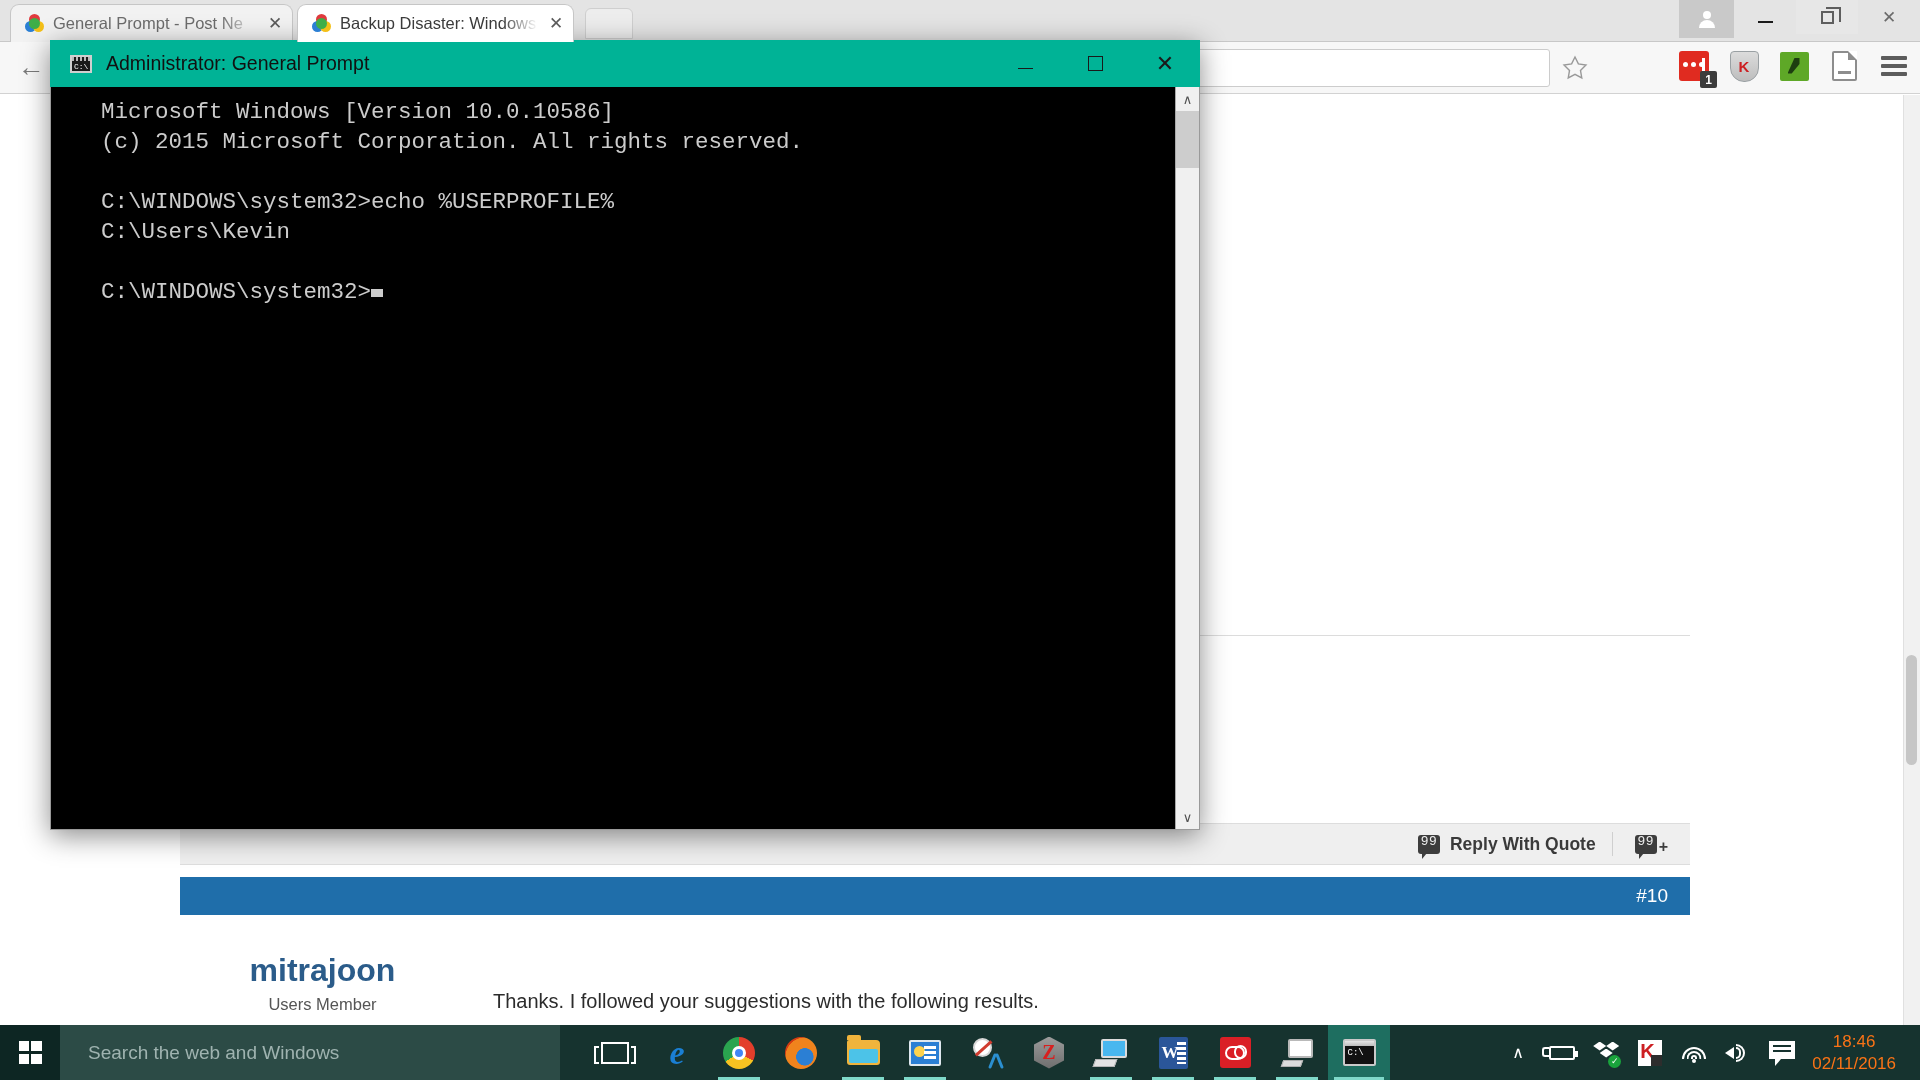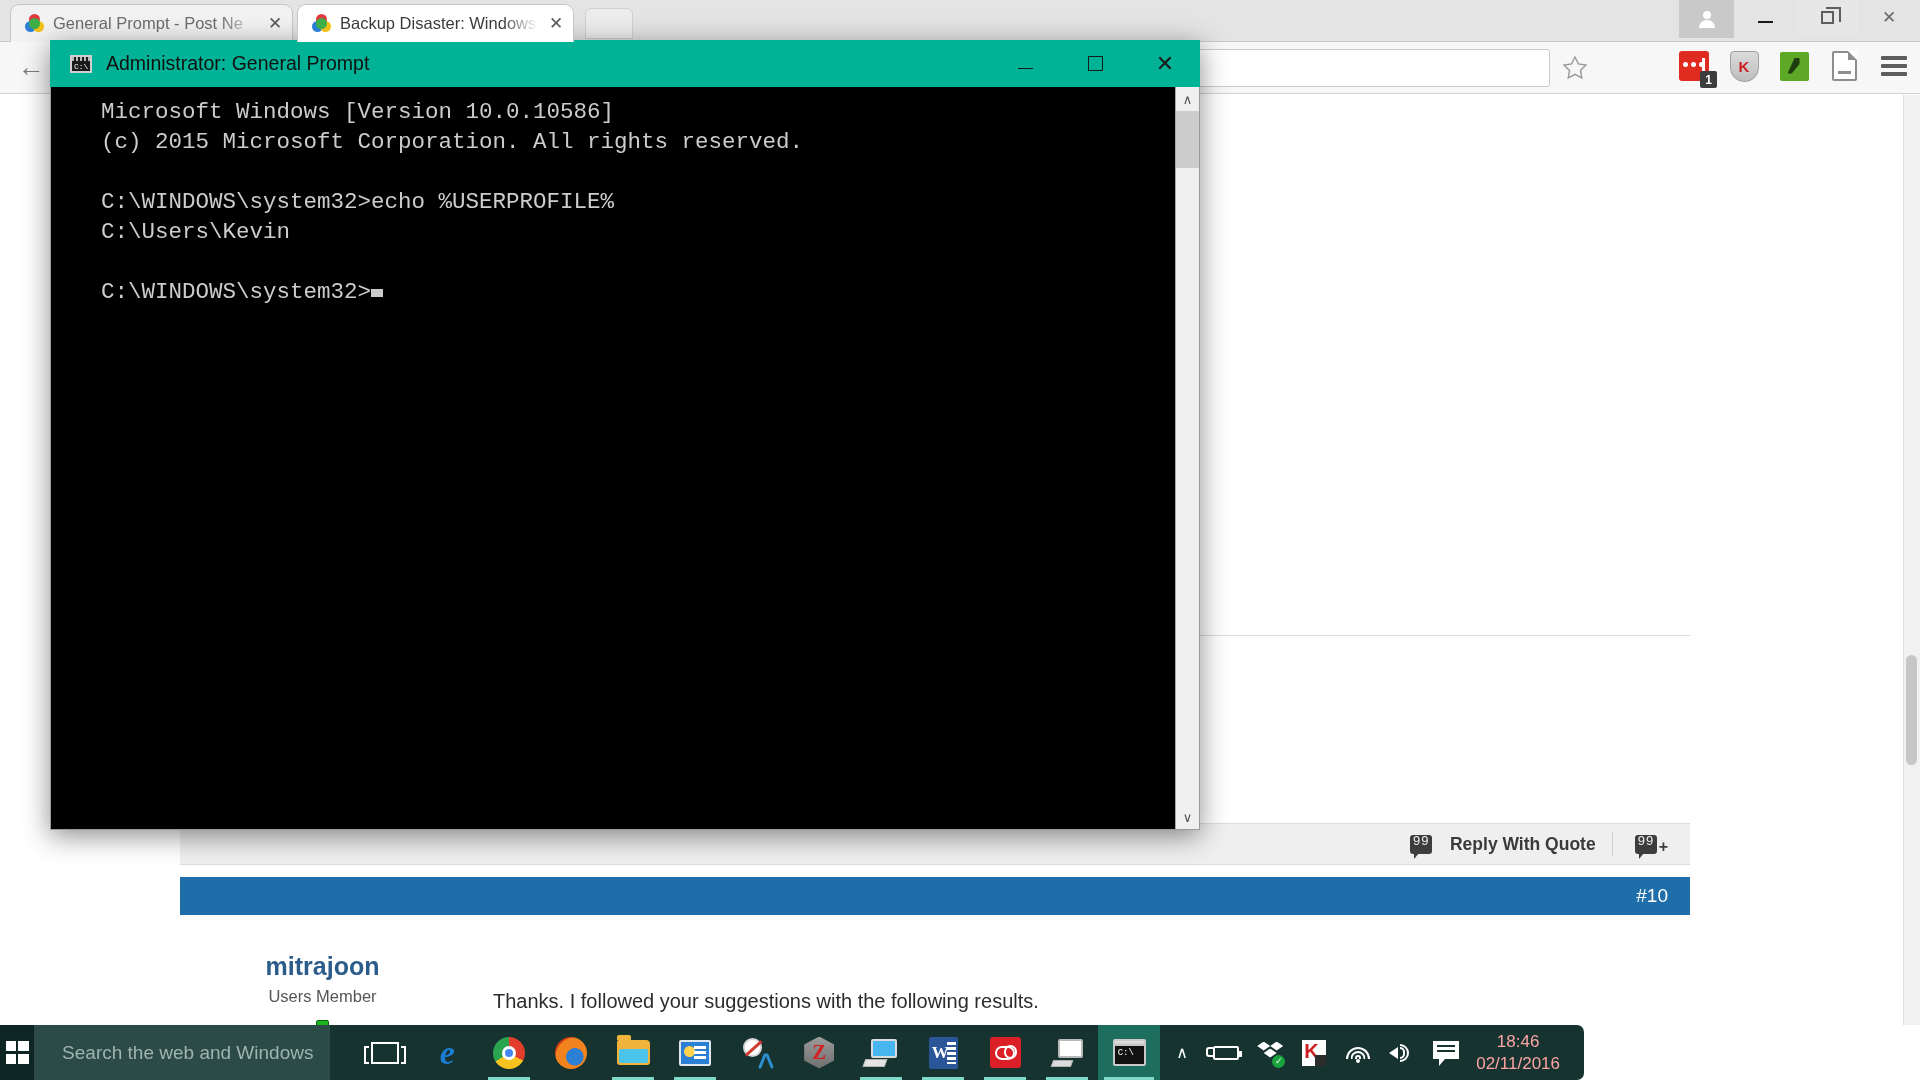--- a/index.html
+++ b/index.html
@@ -117,38 +117,38 @@
   .page { position: absolute; top: 95px; left: 0; width: 1920px; bottom: 55px; background: #fff; overflow: hidden; }
   .content-col { position: absolute; left: 180px; top: 0; width: 1510px; }
   .hr-top { position: absolute; left: 0; top: 540px; width: 1510px; height: 1px; background: #dcdcdc; }
   .ram-text { position: absolute; left: 1016px; top: 645px; font-size: 20px; color: #333; }
   .postbar {
     position: absolute; left: 0; top: 728px; width: 1510px; height: 42px;
     background: #efefef; border-top: 1px solid #ddd; border-bottom: 1px solid #ddd;
     display: flex; align-items: center; justify-content: flex-end; gap: 0;
   }
   .quote-btn { display: flex; align-items: center; gap: 10px; padding: 0 16px; }
-  .quote-btn span.lbl { font-size: 17.5px; font-weight: bold; color: #3a3a3a; margin-left: 8px; }
+  .quote-btn span.lbl { font-size: 17.5px; font-weight: bold; color: #3a3a3a; }
   .qicon { width: 22px; height: 19px; background: #3d3d3d; border-radius: 3px; position: relative; }
   .qicon::after { content:""; position:absolute; left:4px; bottom:-5px; border-width: 6px 5px 0 0; border-style: solid; border-color: #3d3d3d transparent transparent transparent; }
   .qicon i { position: absolute; color: #efefef; font-size: 13px; left: 3px; top: -2px; font-style: normal; letter-spacing: 1px; }
   .divider-v { width: 1px; height: 24px; background: #cfcfcf; }
   .multiquote { display: flex; align-items: center; padding: 0 22px; position: relative; }
   .plus-mini { font-size: 16px; color: #3d3d3d; font-weight: bold; margin-left: 2px; margin-top: 6px; }
 
   .numbar {
     position: absolute; left: 0; top: 782px; width: 1510px; height: 38px;
     background: #1f6eaa; display: flex; align-items: center; justify-content: flex-end;
     padding-right: 22px;
   }
   .numbar span { color: #fff; font-size: 19px; }
 
   .post { position: absolute; left: 0; top: 835px; width: 1510px; display: flex; }
   .post-side { width: 285px; text-align: center; padding-top: 22px; }
-  .username { font-size: 25px; font-weight: bold; color: #2b5c8a; }
+  .username { font-size: 32px; font-weight: bold; color: #2b5c8a; }
   .usertitle { font-size: 16.5px; color: #555; margin-top: 6px; }
   .greenbar { width: 13px; height: 22px; background: linear-gradient(#1fbb1f,#0a8c0a); border: 1px solid #046704; margin: 14px auto 0; border-radius: 2px; }
   .post-body { flex: 1; padding: 18px 40px 0 28px; }
   .post-author { font-size: 23px; font-weight: bold; color: #9c3b3b; }
   .post-text { margin-top: 38px; font-size: 20px; color: #2c2c2c; line-height: 1.52; }
 
   
   .pagescroll { position: absolute; right: 0; top: 95px; bottom: 55px; width: 17px; background: #f1f1f1; border-left: 1px solid #e0e0e0; }
   .pagethumb { position: absolute; right: 3px; top: 560px; width: 11px; height: 110px; background: #c6c6c6; border-radius: 6px; }
 
@@ -186,22 +186,22 @@
     font-size: 22.5px; line-height: 30px; padding: 10px 0 0 50px; white-space: pre;
   }
   .cursor-block { display: inline-block; width: 12px; height: 8px; background: #ccc; vertical-align: baseline; margin-bottom: 1px; }
   .cmd-scroll { width: 24px; background: #f0f0f0; position: relative; border-left: 1px solid #a9a9a9; }
   .cmd-arrow { height: 24px; display: flex; align-items: center; justify-content: center; color: #505050; font-size: 13px; }
   .cmd-arrow.bottom { position: absolute; bottom: 0; left: 0; right: 0; }
   .cmd-thumb { position: absolute; left: 0; right: 0; top: 24px; height: 57px; background: #cdcdcd; }
 
   
   #taskbar {
-    position: absolute; left: 0; bottom: 0; width: 1584px; height: 55px;
-    background: #16332f; display: flex; align-items: flex-end; border-radius: 7px;
+    position: absolute; left: 0; bottom: 0; width: 1920px; height: 55px;
+    background: #16332f; display: flex; align-items: flex-end;
   }
   .start {
     width: 60px; height: 55px; display: flex; align-items: center; justify-content: center;
     background: #0d2623;
   }
   .win-logo { width: 23px; height: 23px; display: grid; grid-template-columns: 1fr 1fr; grid-template-rows: 1fr 1fr; gap: 2.5px; }
   .win-logo b { background: #fff; display: block; }
   .searchbox {
     width: 500px; height: 55px; background: #2c4b46; display: flex; align-items: center;
     padding-left: 28px;
@@ -286,21 +286,21 @@
   .tr-wifi .dot { position:absolute; left:50%; transform:translateX(-50%); bottom:0; width:4px; height:4px; background:#fff; border:none; border-radius:50%; }
   .tr-vol { width: 26px; height: 22px; position: relative; }
   .tr-vol .spk { position:absolute; left:0; top:5px; width:0; height:0; border-style:solid; border-width: 6px 9px 6px 0; border-color: transparent #fff transparent transparent; }
   .tr-vol b { position:absolute; border:2px solid #fff; border-left:none; border-radius: 0 12px 12px 0; left:11px; }
   .tr-vol .v1 { width:5px; height:12px; top:5px; }
   .tr-vol .v2 { width:9px; height:18px; top:2px; }
   .tr-action { width: 26px; height: 24px; position: relative; }
   .tr-action .bubble { position:absolute; left:0; top:0; width:26px; height:18px; background:#fff; }
   .tr-action .tail { position:absolute; left:6px; top:18px; border-style:solid; border-width: 7px 6px 0 0; border-color:#fff transparent transparent transparent; }
   .tr-action i { position:absolute; left:4px; top:4px; width:18px; height:2px; background:#16332f; box-shadow: 0 5px 0 #16332f; }
-  .clock { padding: 0 18px 0 8px; text-align: center; color: #fca5a5; line-height: 1.25; }
+  .clock { padding: 0 18px 0 8px; text-align: center; color: #f97316; line-height: 1.25; }
   .clock div { font-size: 17px; }
 </style>
 </head>
 <body>
 
 <div id="browser">
 
   <div class="tabstrip">
     <div class="tab tab1">
       <span class="favicon">

